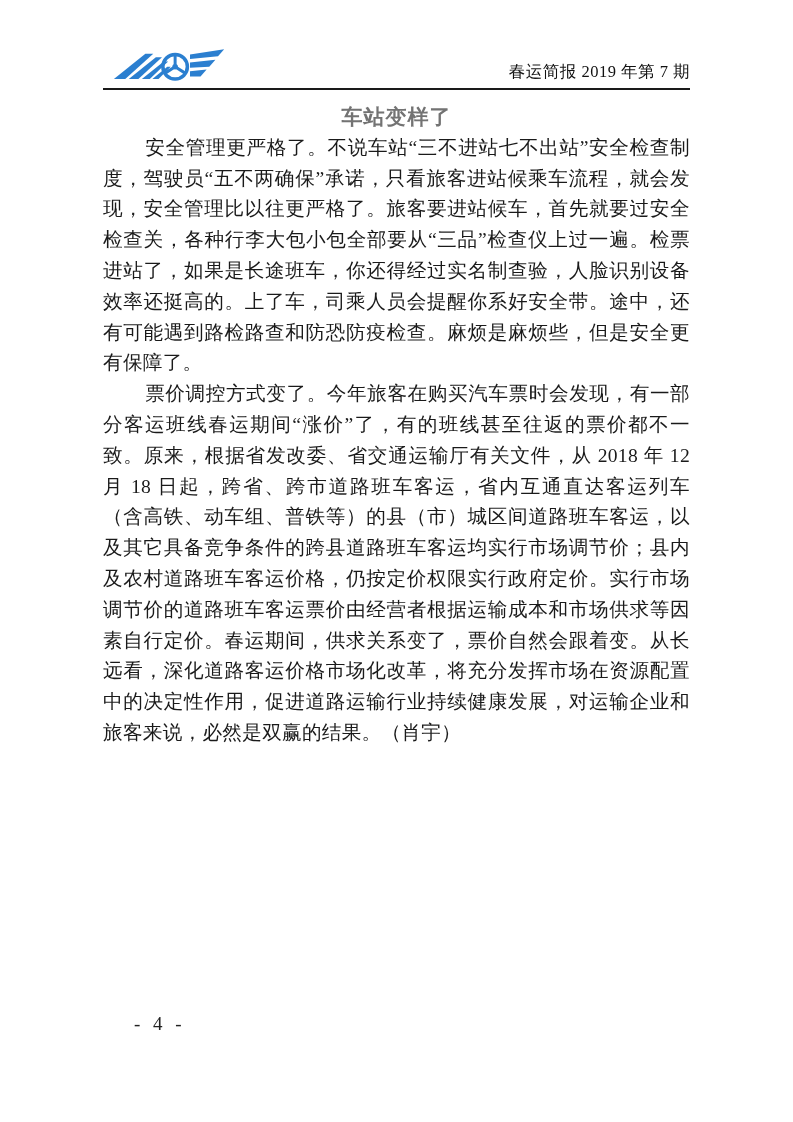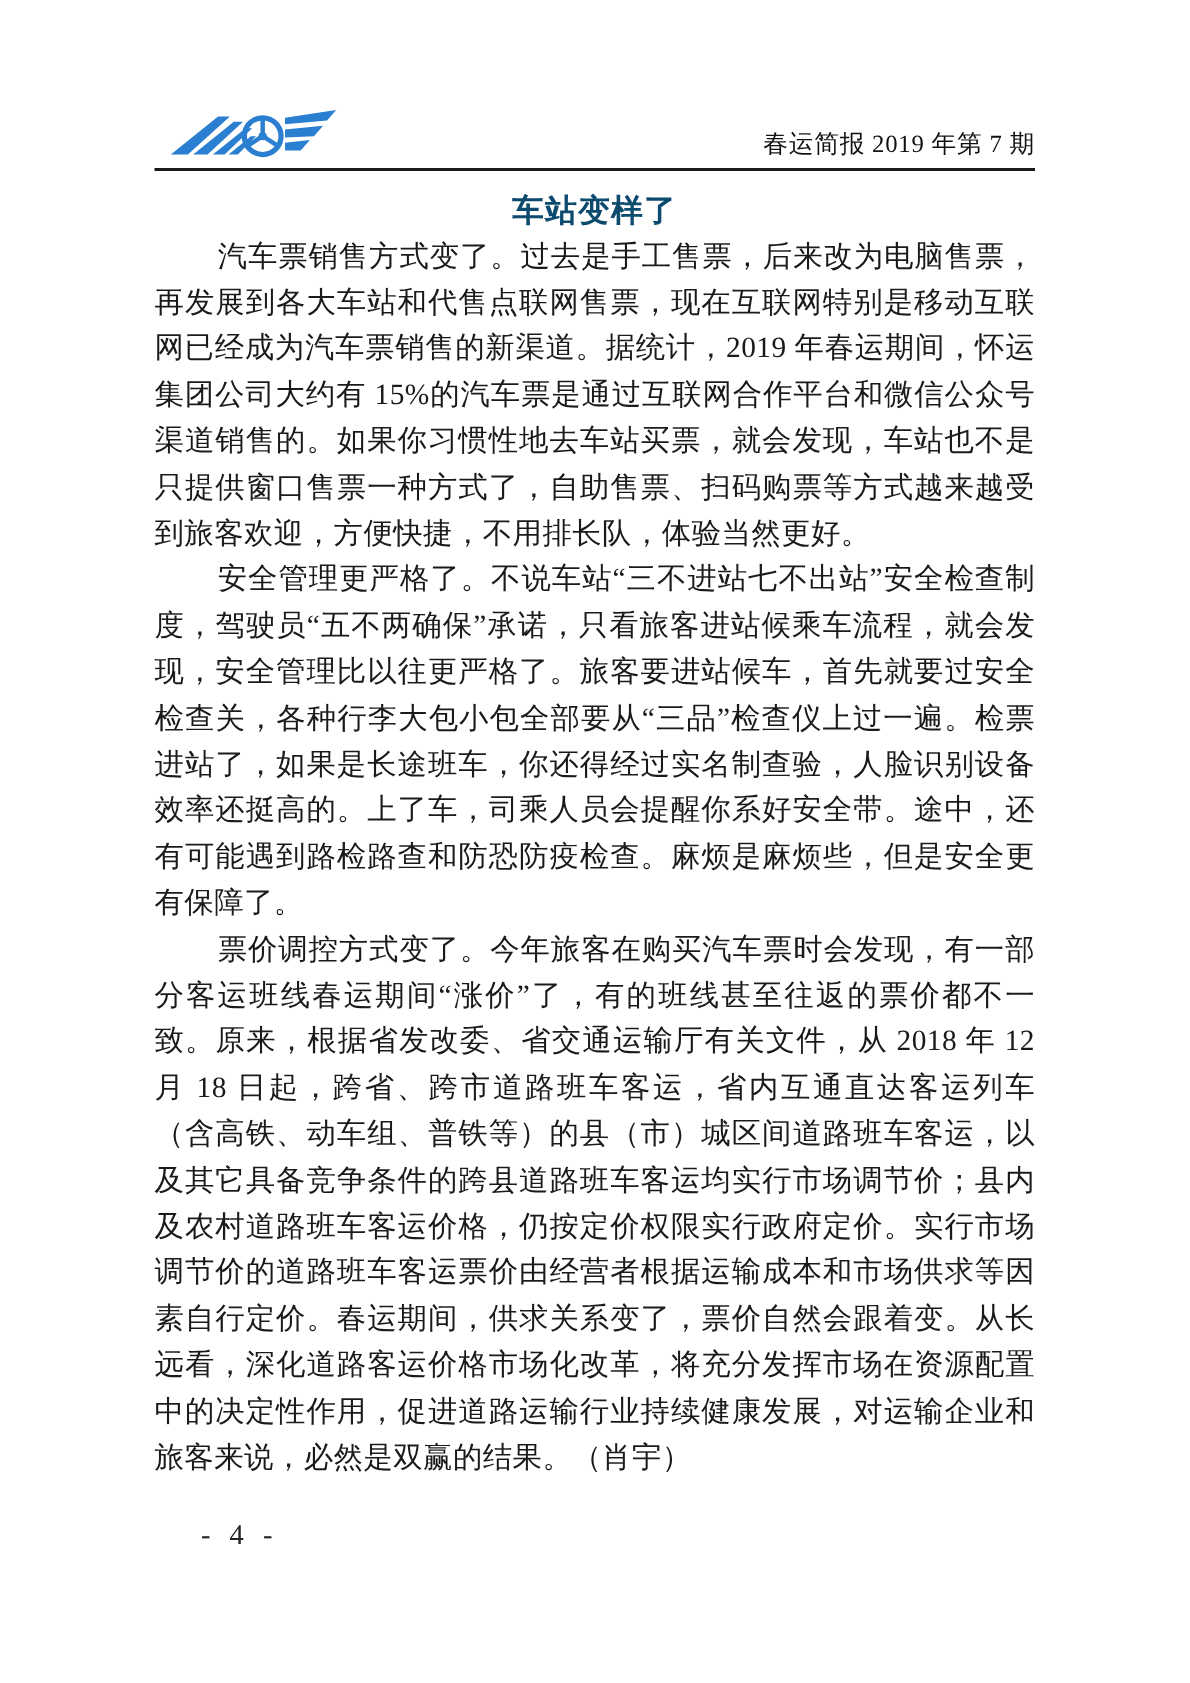--- a/index.html
+++ b/index.html
@@ -14,21 +14,20 @@
     background: #ffffff;
     overflow: hidden;
     font-family: "Liberation Serif", "DejaVu Serif", serif;
     color: #1a1a1a;
   }
   .content {
     position: absolute;
     left: 103px;
     right: 103px;
     top: 0;
-    margin-top: 24px;
   }
   .page-header {
     display: flex;
     justify-content: space-between;
     align-items: flex-end;
     padding-top: 44px;
     border-bottom: 2px solid #1a1a1a;
     padding-bottom: 2px;
   }
   .logo-wrap {
@@ -61,21 +60,21 @@
     text-indent: 2.15em;
   }
   .section-title {
     margin: 0;
     font-family: "Liberation Sans", "DejaVu Sans", sans-serif;
     font-weight: bold;
     font-size: 21px;
     line-height: 30.8px;
     text-align: center;
     letter-spacing: 1px;
-    color: #0c4a6e;
+    color: #737373;
   }
   .page-number {
     position: absolute;
     left: 134px;
     top: 1013px;
     font-size: 19px;
     letter-spacing: 4px;
     color: #222222;
   }
 </style>
@@ -105,21 +104,20 @@
             <path d="M89 21 L118 18 L111 26 L89 27 Z"></path>
             <path d="M89 31 L108 29 L101 37 L89 37 Z"></path>
           </g>
         </svg>
       </div>
       <div class="masthead">春运简报 2019 年第 7 期</div>
     </header>
 
     <main class="body-block">
       <h1 class="section-title">车站变样了</h1>
-      <p class="par-indent">汽车票销售方式变了。过去是手工售票，后来改为电脑售票，再发展到各大车站和代售点联网售票，现在互联网特别是移动互联网已经成为汽车票销售的新渠道。据统计，2019 年春运期间，怀运集团公司大约有 15%的汽车票是通过互联网合作平台和微信公众号渠道销售的。如果你习惯性地去车站买票，就会发现，车站也不是只提供窗口售票一种方式了，自助售票、扫码购票等方式越来越受到旅客欢迎，方便快捷，不用排长队，体验当然更好。</p>
       <p class="par-indent">安全管理更严格了。不说车站“三不进站七不出站”安全检查制度，驾驶员“五不两确保”承诺，只看旅客进站候乘车流程，就会发现，安全管理比以往更严格了。旅客要进站候车，首先就要过安全检查关，各种行李大包小包全部要从“三品”检查仪上过一遍。检票进站了，如果是长途班车，你还得经过实名制查验，人脸识别设备效率还挺高的。上了车，司乘人员会提醒你系好安全带。途中，还有可能遇到路检路查和防恐防疫检查。麻烦是麻烦些，但是安全更有保障了。</p>
       <p class="par-indent">票价调控方式变了。今年旅客在购买汽车票时会发现，有一部分客运班线春运期间“涨价”了，有的班线甚至往返的票价都不一致。原来，根据省发改委、省交通运输厅有关文件，从 2018 年 12 月 18 日起，跨省、跨市道路班车客运，省内互通直达客运列车（含高铁、动车组、普铁等）的县（市）城区间道路班车客运，以及其它具备竞争条件的跨县道路班车客运均实行市场调节价；县内及农村道路班车客运价格，仍按定价权限实行政府定价。实行市场调节价的道路班车客运票价由经营者根据运输成本和市场供求等因素自行定价。春运期间，供求关系变了，票价自然会跟着变。从长远看，深化道路客运价格市场化改革，将充分发挥市场在资源配置中的决定性作用，促进道路运输行业持续健康发展，对运输企业和旅客来说，必然是双赢的结果。（肖宇）</p>
     </main>
 
   </div>
 
   <footer>
     <span class="page-number">- 4 -</span>
   </footer>
 </div>

